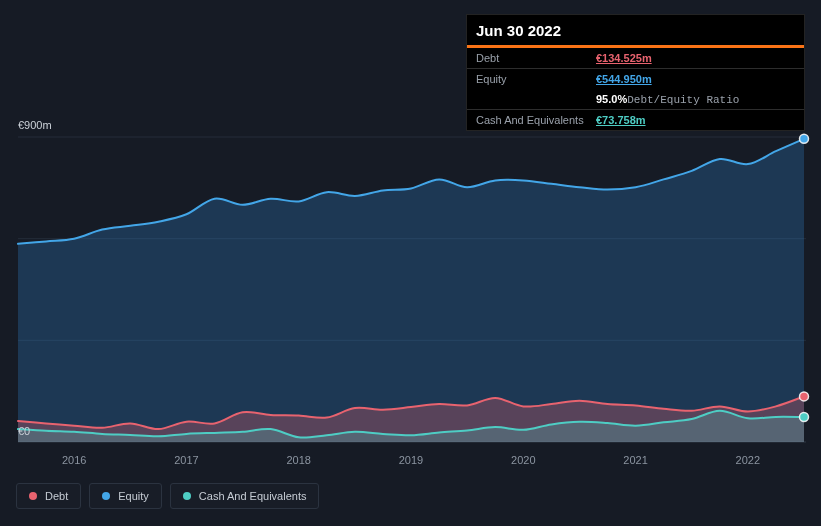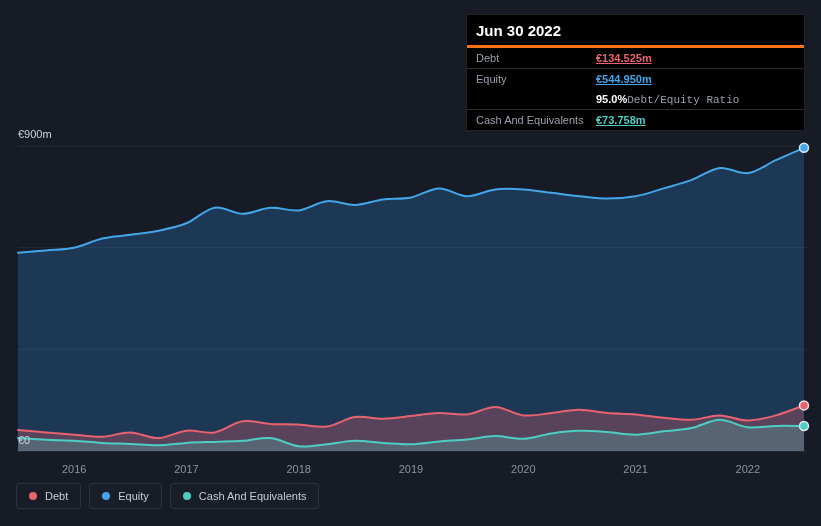--- a/index.html
+++ b/index.html
@@ -2,21 +2,21 @@
 <html><head>
 <meta charset="utf-8">
 <style>
   html,body{margin:0;padding:0;background:#10151d;}
   .page{
     position:relative;width:821px;height:526px;overflow:hidden;
     background:#161b25;
     font-family:"Liberation Sans",sans-serif;
     -webkit-font-smoothing:antialiased;
   }
-  .chart-wrap{position:absolute;left:0;top:16px;width:812px;height:470px;}
+  .chart-wrap{position:absolute;left:0;top:7px;width:812px;height:470px;}
   svg{display:block;overflow:visible;}
 
   
   .tooltip{
     position:absolute;left:466px;top:14px;width:339px;
     background:#000;border:1px solid #232323;box-sizing:border-box;
     color:#fff;font-size:11px;z-index:5;
   }
   .tt-header{padding:7px 9px 6px 9px;font-weight:bold;font-size:15px;border-bottom:3px solid #f97316;}
   .tt-row{display:flex;align-items:center;padding:3px 9px;min-height:14px;}

